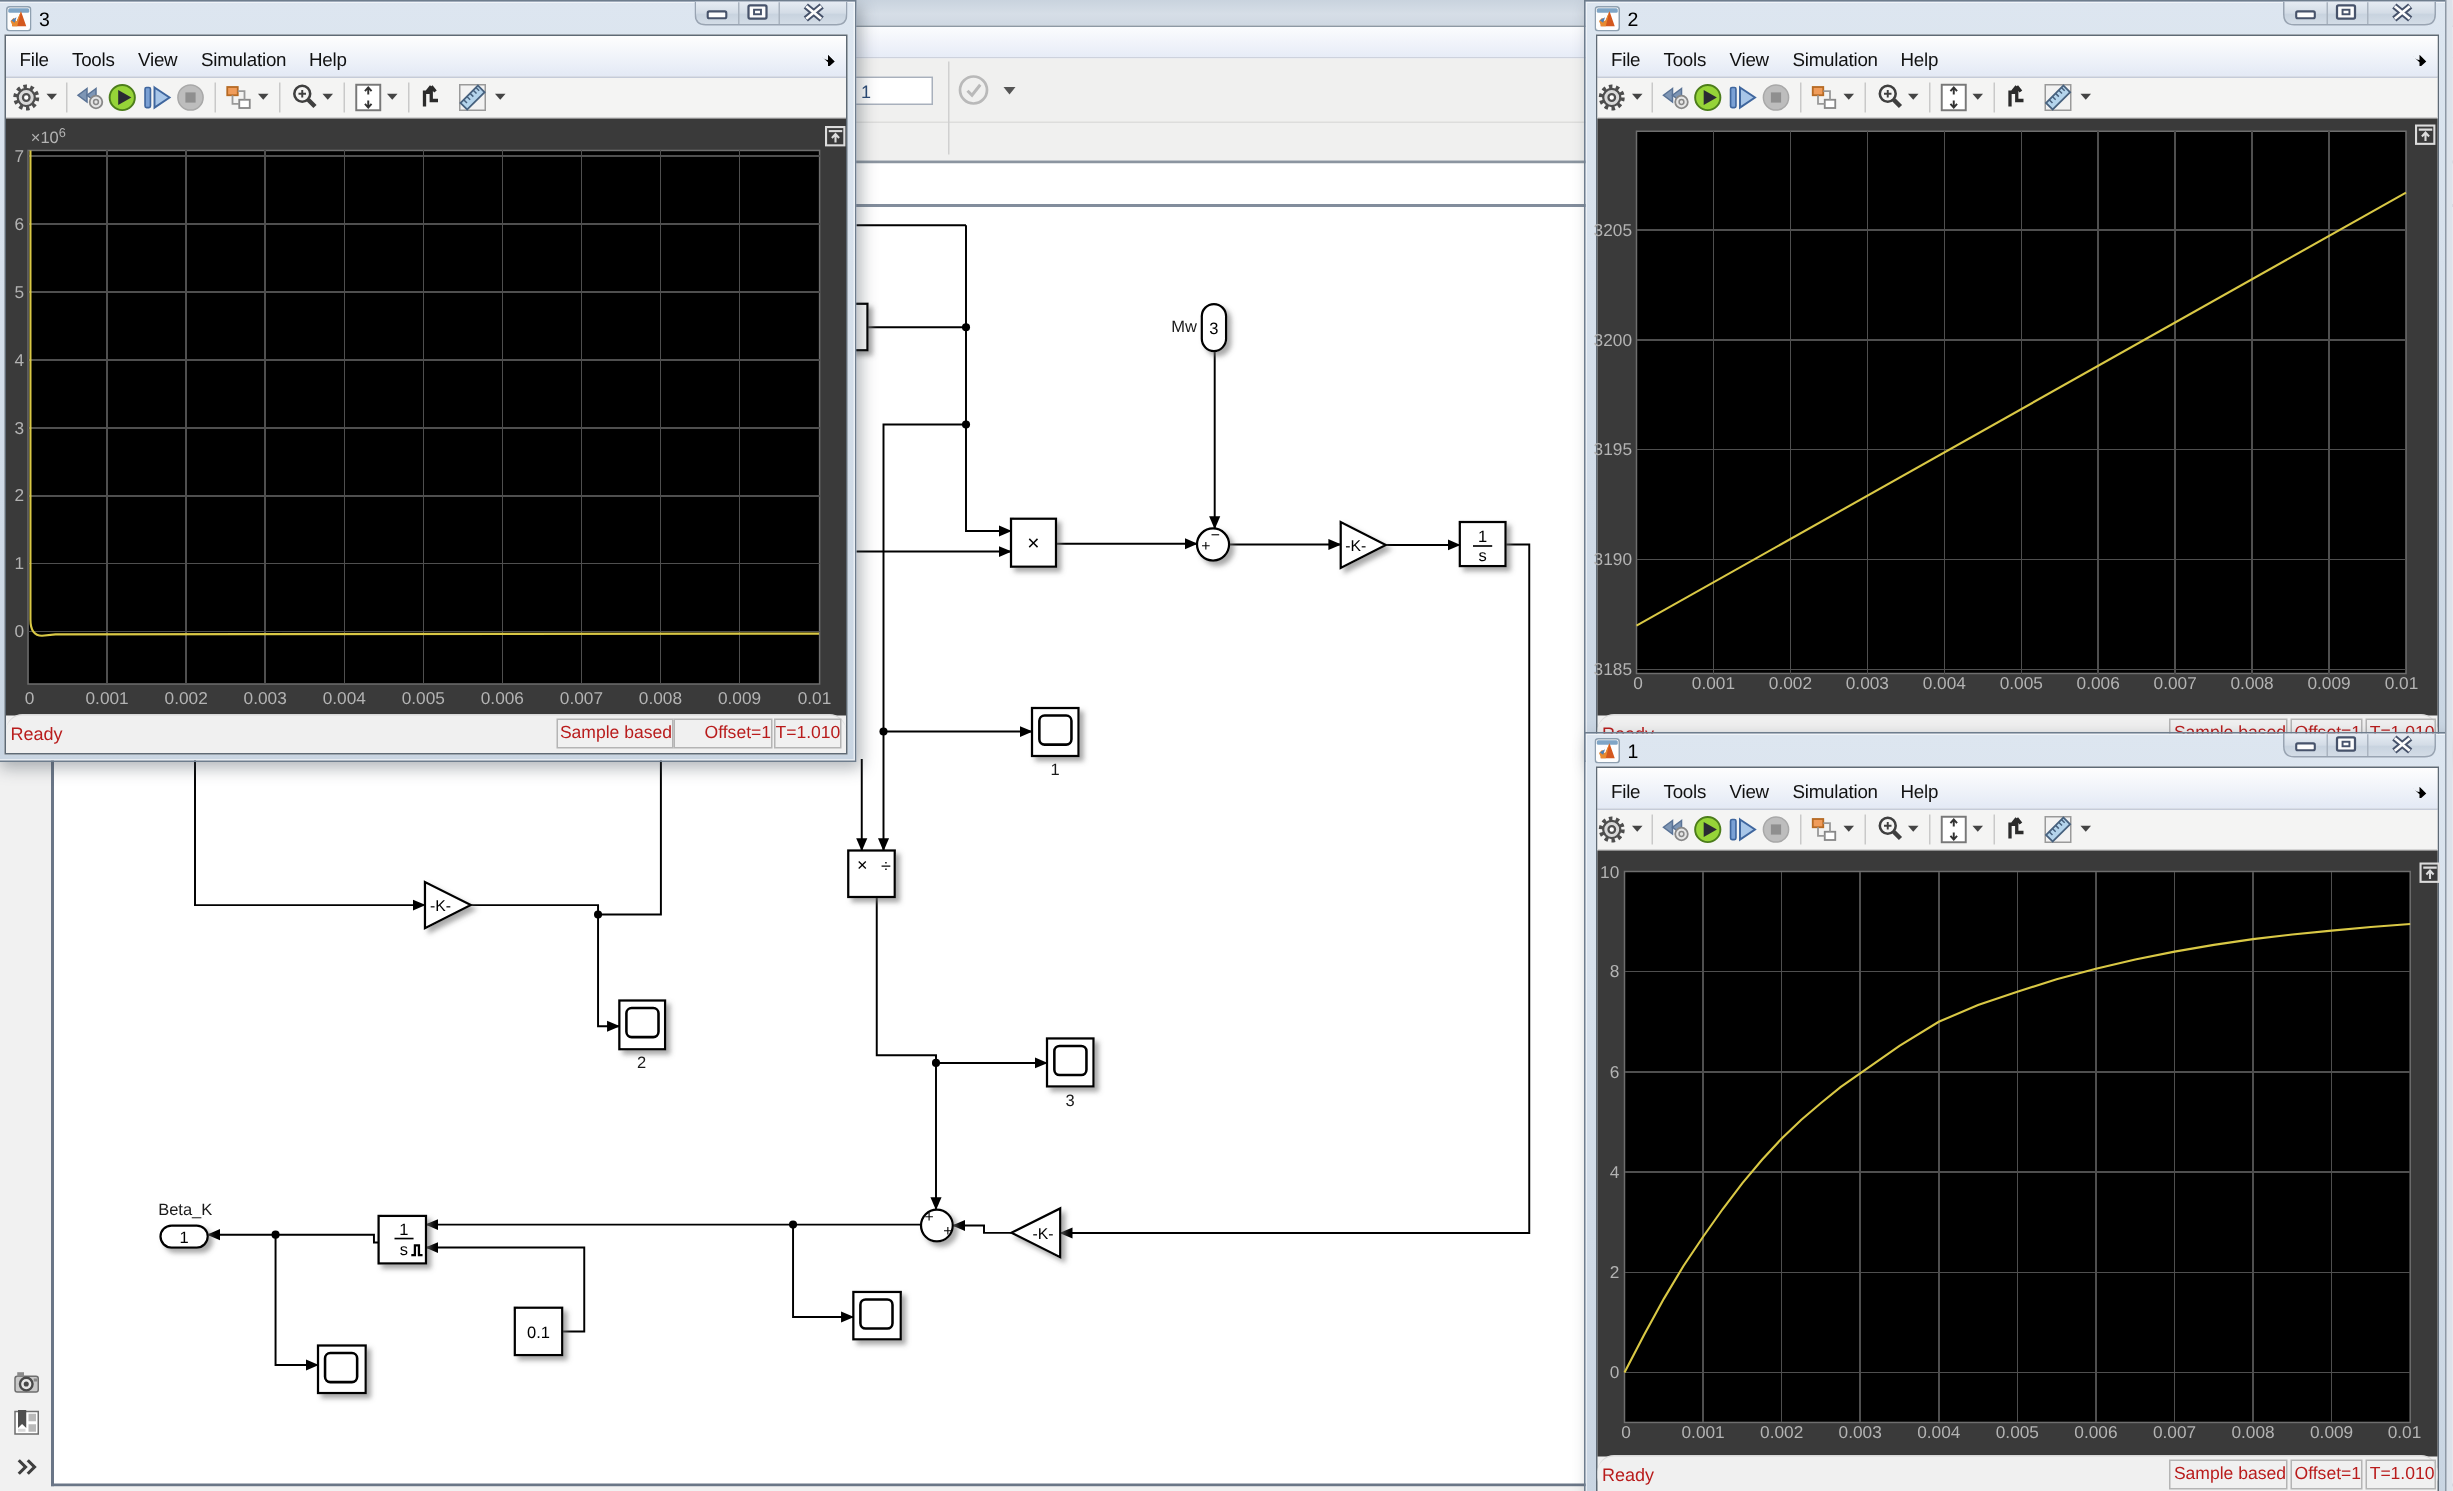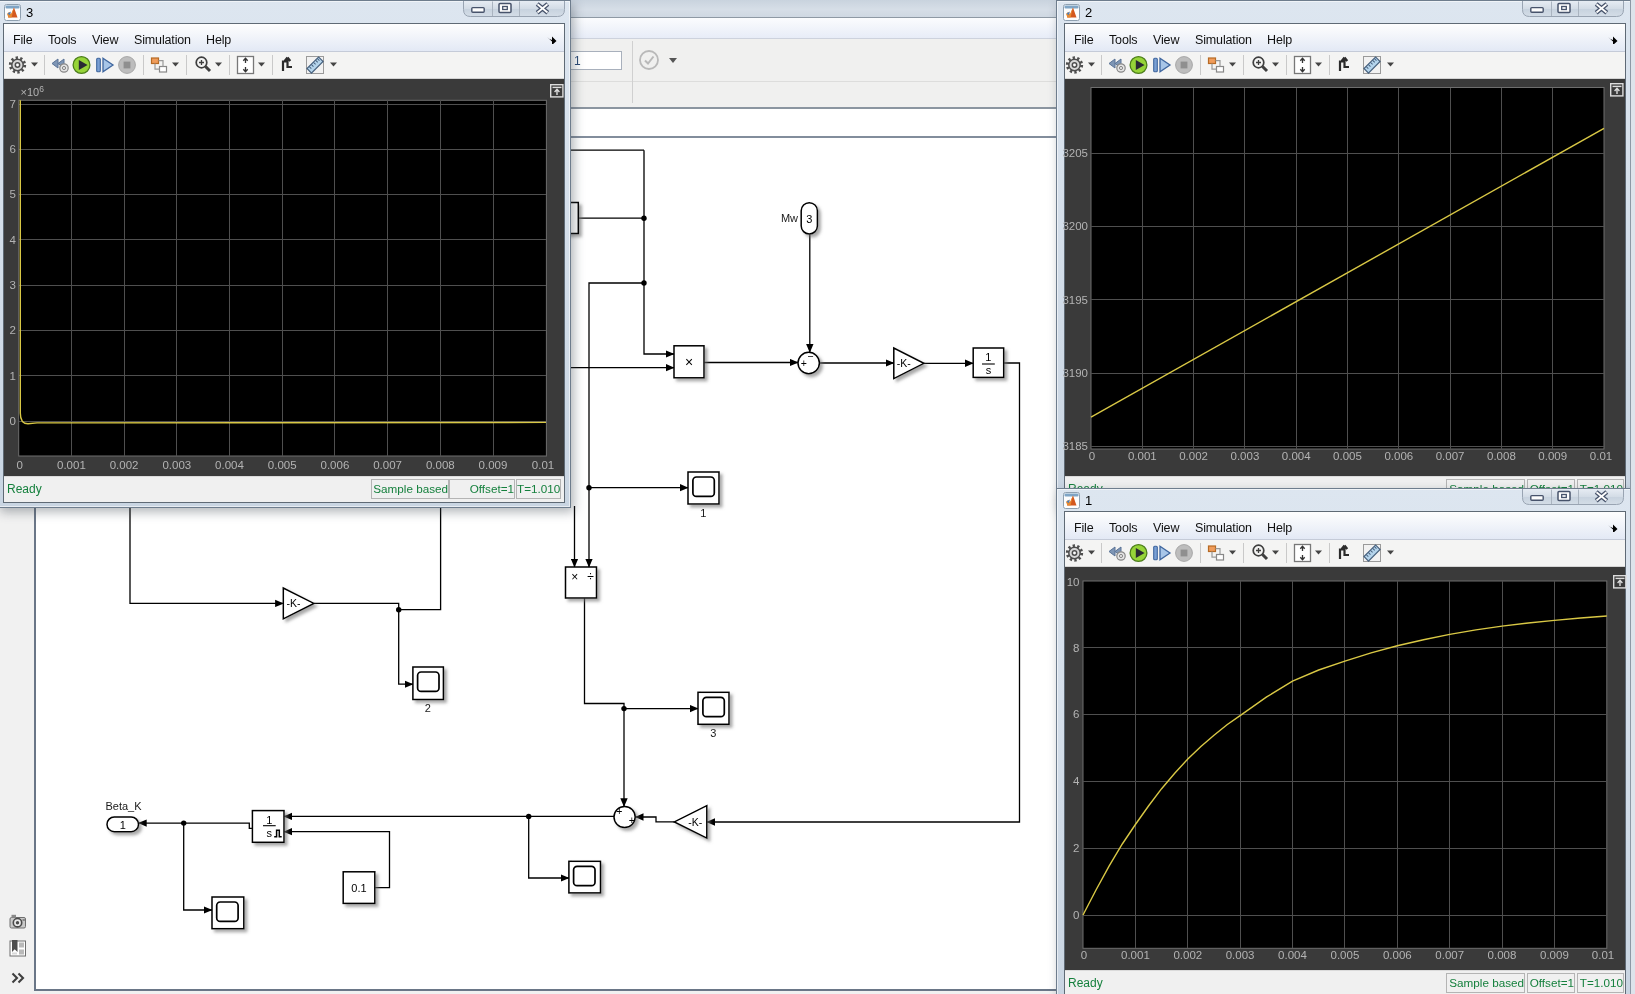--- a/index.html
+++ b/index.html
@@ -30,21 +30,21 @@
   .ttl .txt{position:absolute;left:22px;top:1px;}
   .wbtns{position:absolute;top:0;height:17px;}
   .mb{position:absolute;left:0;right:0;top:0;height:28px;box-sizing:border-box;
       background:linear-gradient(#fefefe,#e3e9f5);border-bottom:1px solid #c5cbd8;font-size:12.5px;color:#111;}
   .mb span{position:absolute;top:9px;letter-spacing:-0.15px;}
   .tlb{position:absolute;left:0;right:0;top:28px;height:27px;box-sizing:border-box;
       background:#f4f4f3;border-bottom:1px solid #d4d4d4;}
   .plot{position:absolute;left:0;right:0;top:55px;background:#3a3a3a;}
   .plot svg{overflow:visible;}
   .sb{position:absolute;left:0;right:0;bottom:0;height:25px;background:#f0f0f0;border-top:1px solid #dadada;
-      font-size:12px;color:#15803d;}
+      font-size:12px;color:#b91c1c;border-radius:11px;}
   .sb .rdy{position:absolute;left:3px;top:5px;}
   .sb .bx{position:absolute;top:2px;height:18px;border:1px solid #b4b4b4;font-size:11.7px;
           text-align:right;line-height:18px;white-space:nowrap;overflow:hidden;}
 </style>
 </head>
 <body>
 
 <div id="editor">
   <div class="abs" id="ed-title"></div>
   <div class="abs" id="ed-menu"></div>

